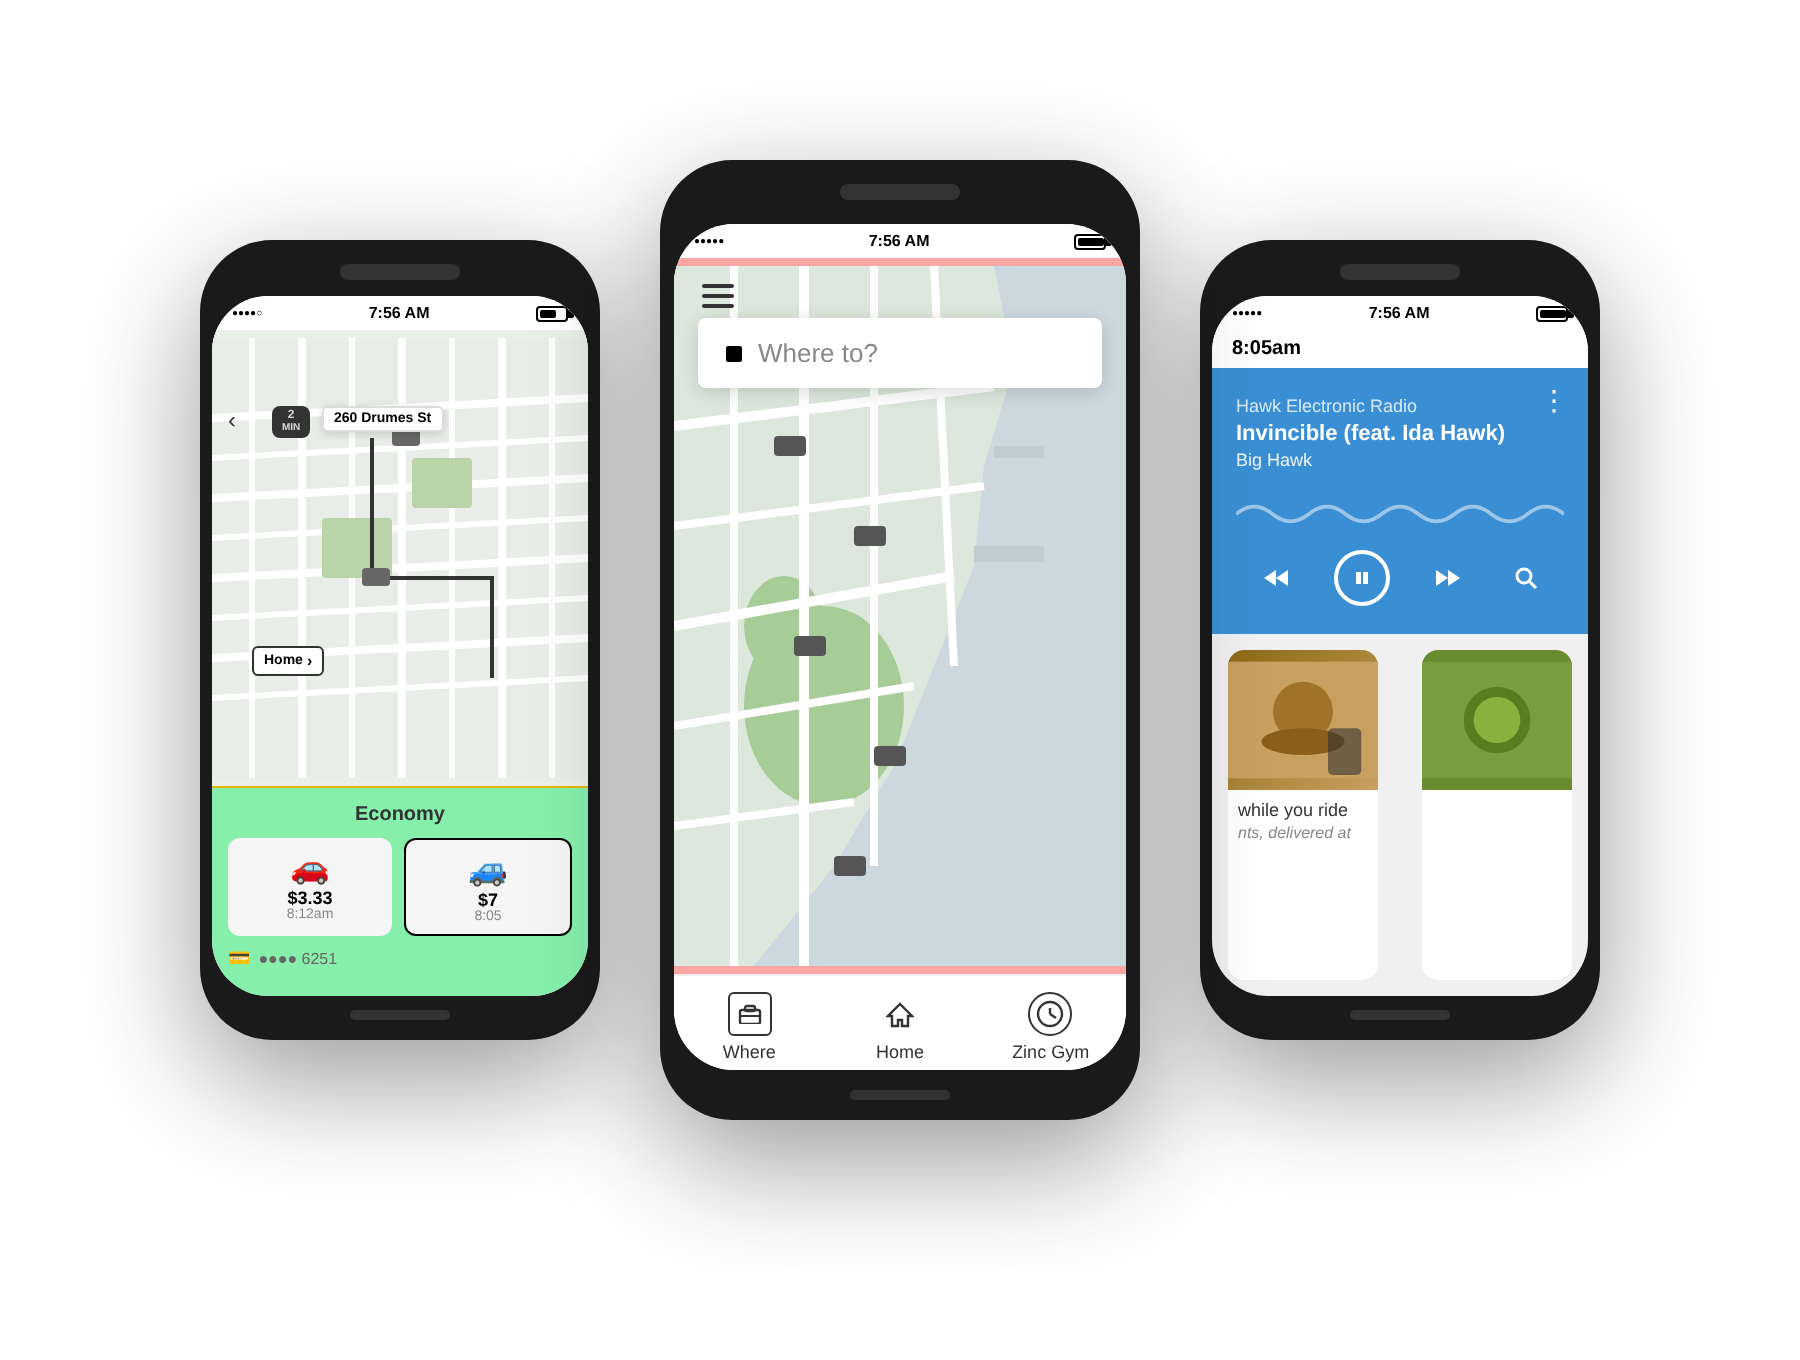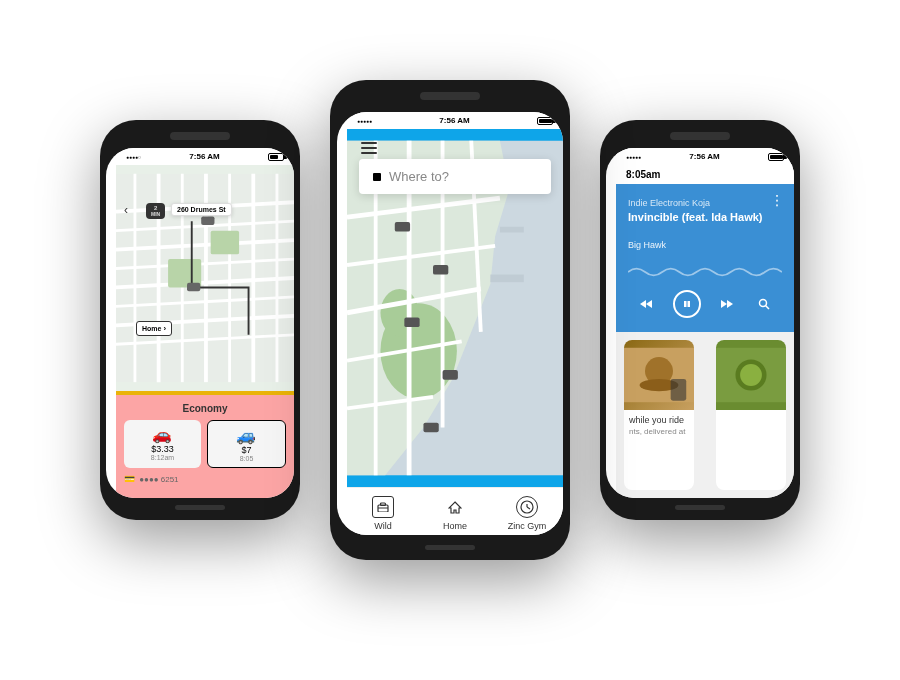--- a/index.html
+++ b/index.html
@@ -30,21 +30,20 @@
       position: absolute;
       background: #1a1a1a;
       border-radius: 36px;
       box-shadow: 0 20px 60px rgba(0,0,0,0.4);
     }
 
     .phone-inner {
       position: absolute;
       background: white;
       overflow: hidden;
-      padding-left: 10px;
     }
 
     .phone::before {
       content: '';
       position: absolute;
       top: 12px;
       left: 50%;
       transform: translateX(-50%);
       width: 60px;
       height: 8px;
@@ -168,23 +167,23 @@
     }
 
     .left-map {
       flex: 1;
       position: relative;
       background: #e8f0e8;
       overflow: hidden;
     }
 
     .left-bottom {
-      background: #fca5a5;
+      background: #86efac;
       padding: 8px;
-      border-top: 4px solid #eab308;
+      border-top: 1px solid #eab308;
     }
 
     .economy-label {
       text-align: center;
       font-size: 10px;
       font-weight: 600;
       color: #333;
       margin-bottom: 6px;
     }
 
@@ -202,21 +201,21 @@
       text-align: center;
     }
 
     .ride-option .car-icon {
       font-size: 16px;
       display: block;
     }
 
     .ride-option .price {
       font-size: 9px;
-      font-weight: 400;
+      font-weight: 700;
       color: #000;
     }
 
     .ride-option .time {
       font-size: 7px;
       color: #888;
     }
 
     .payment-row {
       display: flex;
@@ -247,21 +246,21 @@
     .center-content {
       height: 100%;
       display: flex;
       flex-direction: column;
     }
 
     .center-map {
       flex: 1;
       position: relative;
       overflow: hidden;
-      background: #0ea5e9;
+      background: #fca5a5;
     }
 
     .where-to-bar {
       position: absolute;
       top: 30px;
       left: 12px;
       right: 12px;
       background: white;
       border-radius: 4px;
       padding: 10px 14px;
@@ -370,21 +369,21 @@
     .music-genre {
       font-size: 9px;
       color: rgba(255,255,255,0.8);
       margin-bottom: 3px;
     }
 
     .music-title {
       font-size: 11px;
       font-weight: 700;
       color: white;
-      margin-bottom: 17px;
+      margin-bottom: 2px;
     }
 
     .music-artist {
       font-size: 9px;
       color: rgba(255,255,255,0.9);
       margin-bottom: 12px;
     }
 
     .music-wave {
       height: 20px;
@@ -463,20 +462,21 @@
     .food-ride-text {
       font-size: 9px;
       color: #333;
       font-weight: 500;
       margin-bottom: 2px;
     }
 
     .food-ride-sub {
       font-size: 8px;
       color: #888;
+      font-style: italic;
     }
 
     .location-pin {
       position: absolute;
       background: white;
       border: 1.5px solid #333;
       border-radius: 3px;
       padding: 2px 5px;
       font-size: 7px;
       font-weight: 600;
@@ -660,21 +660,21 @@
         <div class="center-bottom-nav">
 
           <div class="nav-item">
             <div class="nav-icon">
               <svg width="12" height="10" viewBox="0 0 12 10">
                 <rect x="1" y="3" width="10" height="7" rx="1" fill="none" stroke="#333" stroke-width="1.2"></rect>
                 <rect x="3.5" y="1" width="5" height="2.5" rx="1" fill="none" stroke="#333" stroke-width="1.2"></rect>
                 <line x1="1" y1="6" x2="11" y2="6" stroke="#333" stroke-width="1"></line>
               </svg>
             </div>
-            <span class="nav-label">Wild</span>
+            <span class="nav-label">Where</span>
           </div>
 
           <div class="nav-item">
             <div class="nav-icon" style="border:none;">
               <svg width="14" height="13" viewBox="0 0 14 13">
                 <polygon points="7,1 13,7 11,7 11,12 8,12 8,9 6,9 6,12 3,12 3,7 1,7" fill="none" stroke="#333" stroke-width="1.2"></polygon>
               </svg>
             </div>
             <span class="nav-label">Home</span>
           </div>
@@ -707,21 +707,21 @@
         </div>
 
         <div class="right-header">
           <div class="right-time-row">
             <span style="font-size:10px; font-weight:700;">8:05am</span>
           </div>
         </div>
 
         <div class="music-player">
           <div class="more-btn">⋮</div>
-          <div class="music-genre">Indie Electronic Koja</div>
+          <div class="music-genre">Hawk Electronic Radio</div>
           <div class="music-title">Invincible (feat. Ida Hawk)</div>
           <div class="music-artist">Big Hawk</div>
 
           <div class="music-wave">
             <svg width="100%" height="20" viewBox="0 0 180 20">
               <path d="M0,10 Q10,2 20,10 Q30,18 40,10 Q50,2 60,10 Q70,18 80,10 Q90,2 100,10 Q110,18 120,10 Q130,2 140,10 Q150,18 160,10 Q170,2 180,10" fill="none" stroke="rgba(255,255,255,0.5)" stroke-width="2"></path>
             </svg>
           </div>
 
           <div class="music-controls">

